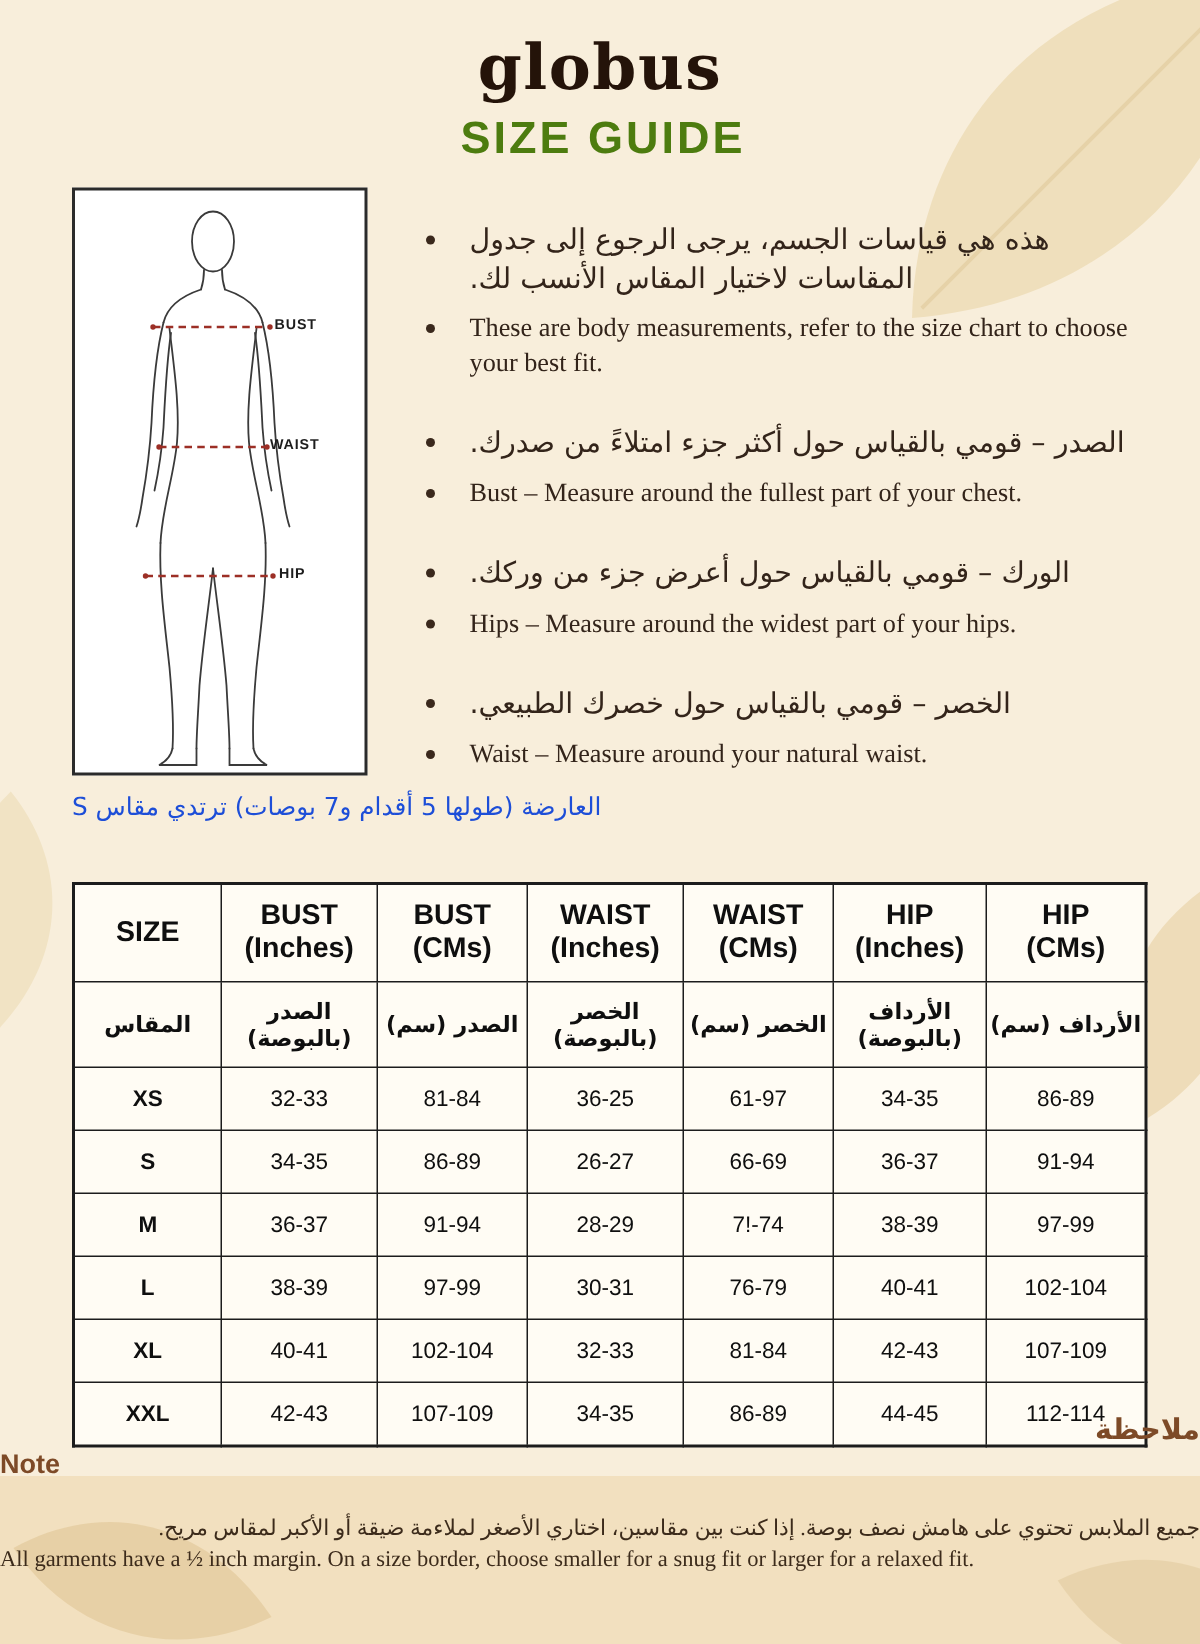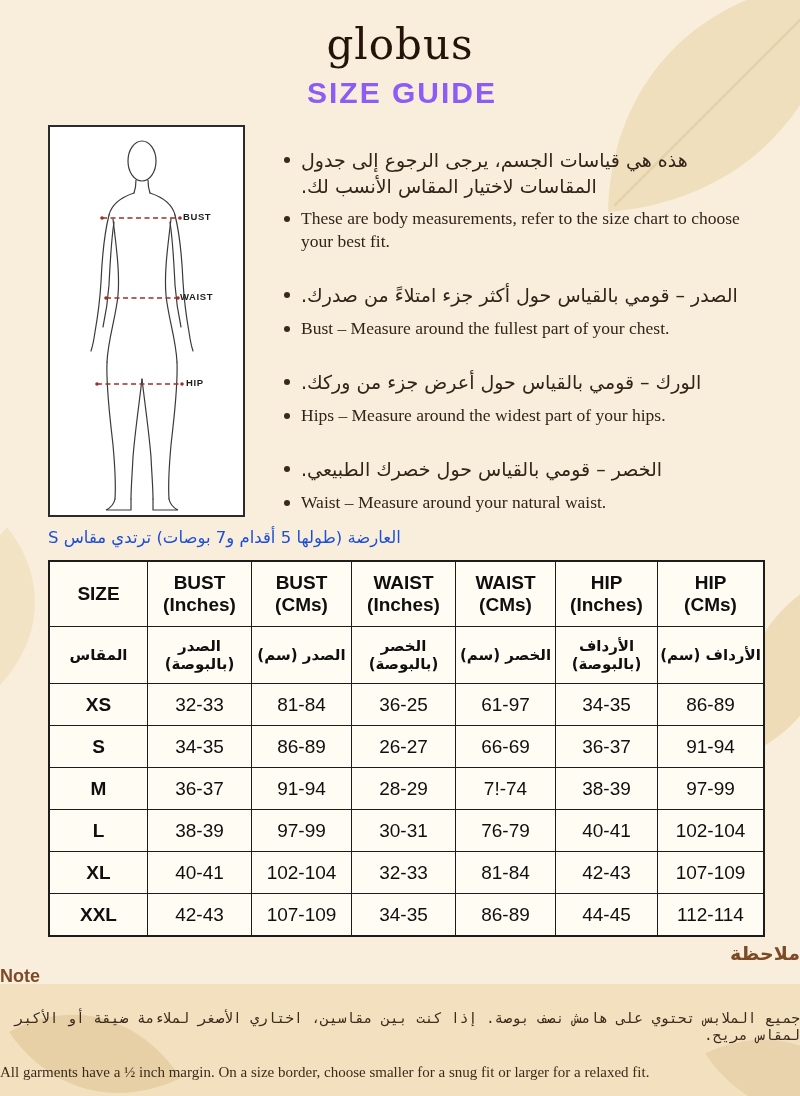--- a/index.html
+++ b/index.html
@@ -12,32 +12,32 @@
     font-family: "Liberation Sans", sans-serif;
     color: #33241a;
   }
   .leaf { position: absolute; z-index: 0; }
   .content-layer { position: absolute; inset: 0; z-index: 1; }
 
   .logo {
     position: absolute; top: 20px; left: 0; right: 0;
     text-align: center;
     font-family: "DejaVu Serif", serif;
-    font-weight: 400;
+    font-weight: 700;
     font-size: 42px;
     letter-spacing: 1px;
     color: #241309;
   }
   .guide-title {
     position: absolute; top: 76px; left: 4px; right: 0;
     text-align: center;
     font-size: 30px;
     font-weight: 800;
     letter-spacing: 2px;
-    color: #8b5cf6;
+    color: #4d7c0f;
   }
 
   .figure-box {
     position: absolute; left: 48px; top: 125px;
     width: 197px; height: 392px;
     background: #ffffff;
     border: 2px solid #2b2b2b;
     box-sizing: border-box;
   }
   .figure-box svg { position: absolute; left: 0; top: 0; }
@@ -49,21 +49,21 @@
     color: #1d1d1d;
   }
   .fig-label.bust  { left: 133px; top: 84px; }
   .fig-label.waist { left: 130px; top: 164px; }
   .fig-label.hip   { left: 136px; top: 250px; }
 
   .bullets {
     position: absolute; left: 284px; top: 148px; width: 478px;
   }
   .bullet-group { margin-bottom: 30px; }
-  .bullet-line { display: flex; gap: 11px; margin-bottom: 8px; }
+  .bullet-line { display: flex; gap: 23px; margin-bottom: 8px; }
   .dot {
     width: 6px; height: 6px; border-radius: 50%;
     background: #3a281c; margin-top: 9px; flex-shrink: 0;
   }
   .ar-text {
     direction: rtl; text-align: left;
     font-family: "DejaVu Sans", sans-serif;
     font-size: 19px; line-height: 1.35; color: #33241a;
     flex: 1;
   }
@@ -78,21 +78,21 @@
     direction: rtl; display: inline-block;
     font-family: "DejaVu Sans", sans-serif;
     font-size: 16.5px; color: #1d4ed8; margin-bottom: 3px;
   }
   .model-en {
     font-family: "Liberation Serif", serif;
     font-size: 16px; color: #2e2013;
   }
 
   table.size-table {
-    position: absolute; left: 48px; top: 560px;
+    position: absolute; left: 48px; top: 588px;
     width: 707px;
     border-collapse: collapse;
     table-layout: fixed;
     background: #fffcf4;
     border: 2px solid #1c1c1c;
   }
   .size-table td {
     border: 1.5px solid #1c1c1c;
     text-align: center;
     vertical-align: middle;
@@ -106,21 +106,21 @@
     white-space: pre-line;
   }
   .row-head-ar td {
     height: 56px;
     direction: rtl;
     font-family: "DejaVu Sans", sans-serif;
     font-weight: 700;
     font-size: 15px;
     white-space: pre-line;
   }
-  .row-data td { height: 41px; font-size: 19px; text-align: center; }
+  .row-data td { height: 41px; font-size: 15px; text-align: center; }
   .row-data td.cell-size { font-weight: 700; }
 
   .note-band-bg {
     position: absolute; left: 0; top: 984px;
     width: 800px; height: 112px;
     background: #f2e0bf;
   }
   .note-content {
     position: absolute; left: 0; top: 942px; width: 800px;
     z-index: 2;
@@ -129,22 +129,22 @@
     font-family: "DejaVu Sans", sans-serif;
     font-weight: 700; font-size: 19px; color: #7d4a27;
     direction: rtl; margin-bottom: 2px;
   }
   .note-title-en {
     font-weight: 700; font-size: 18px; color: #7d4a27;
     margin-bottom: 23px;
   }
   .note-text-ar {
     direction: rtl;
-    font-family: Liberation Mono, monospace;
-    font-size: 14.5px; color: #3c2b1b; margin-bottom: 20px;
+    font-family: Liberation Serif, serif;
+    font-size: 14.5px; color: #3c2b1b; margin-bottom: 4px;
   }
   .note-text-en {
     font-family: "Liberation Serif", serif;
     font-size: 15px; color: #3c2b1b;
   }
 </style>
 </head>
 <body>
 
 <div class="page">

